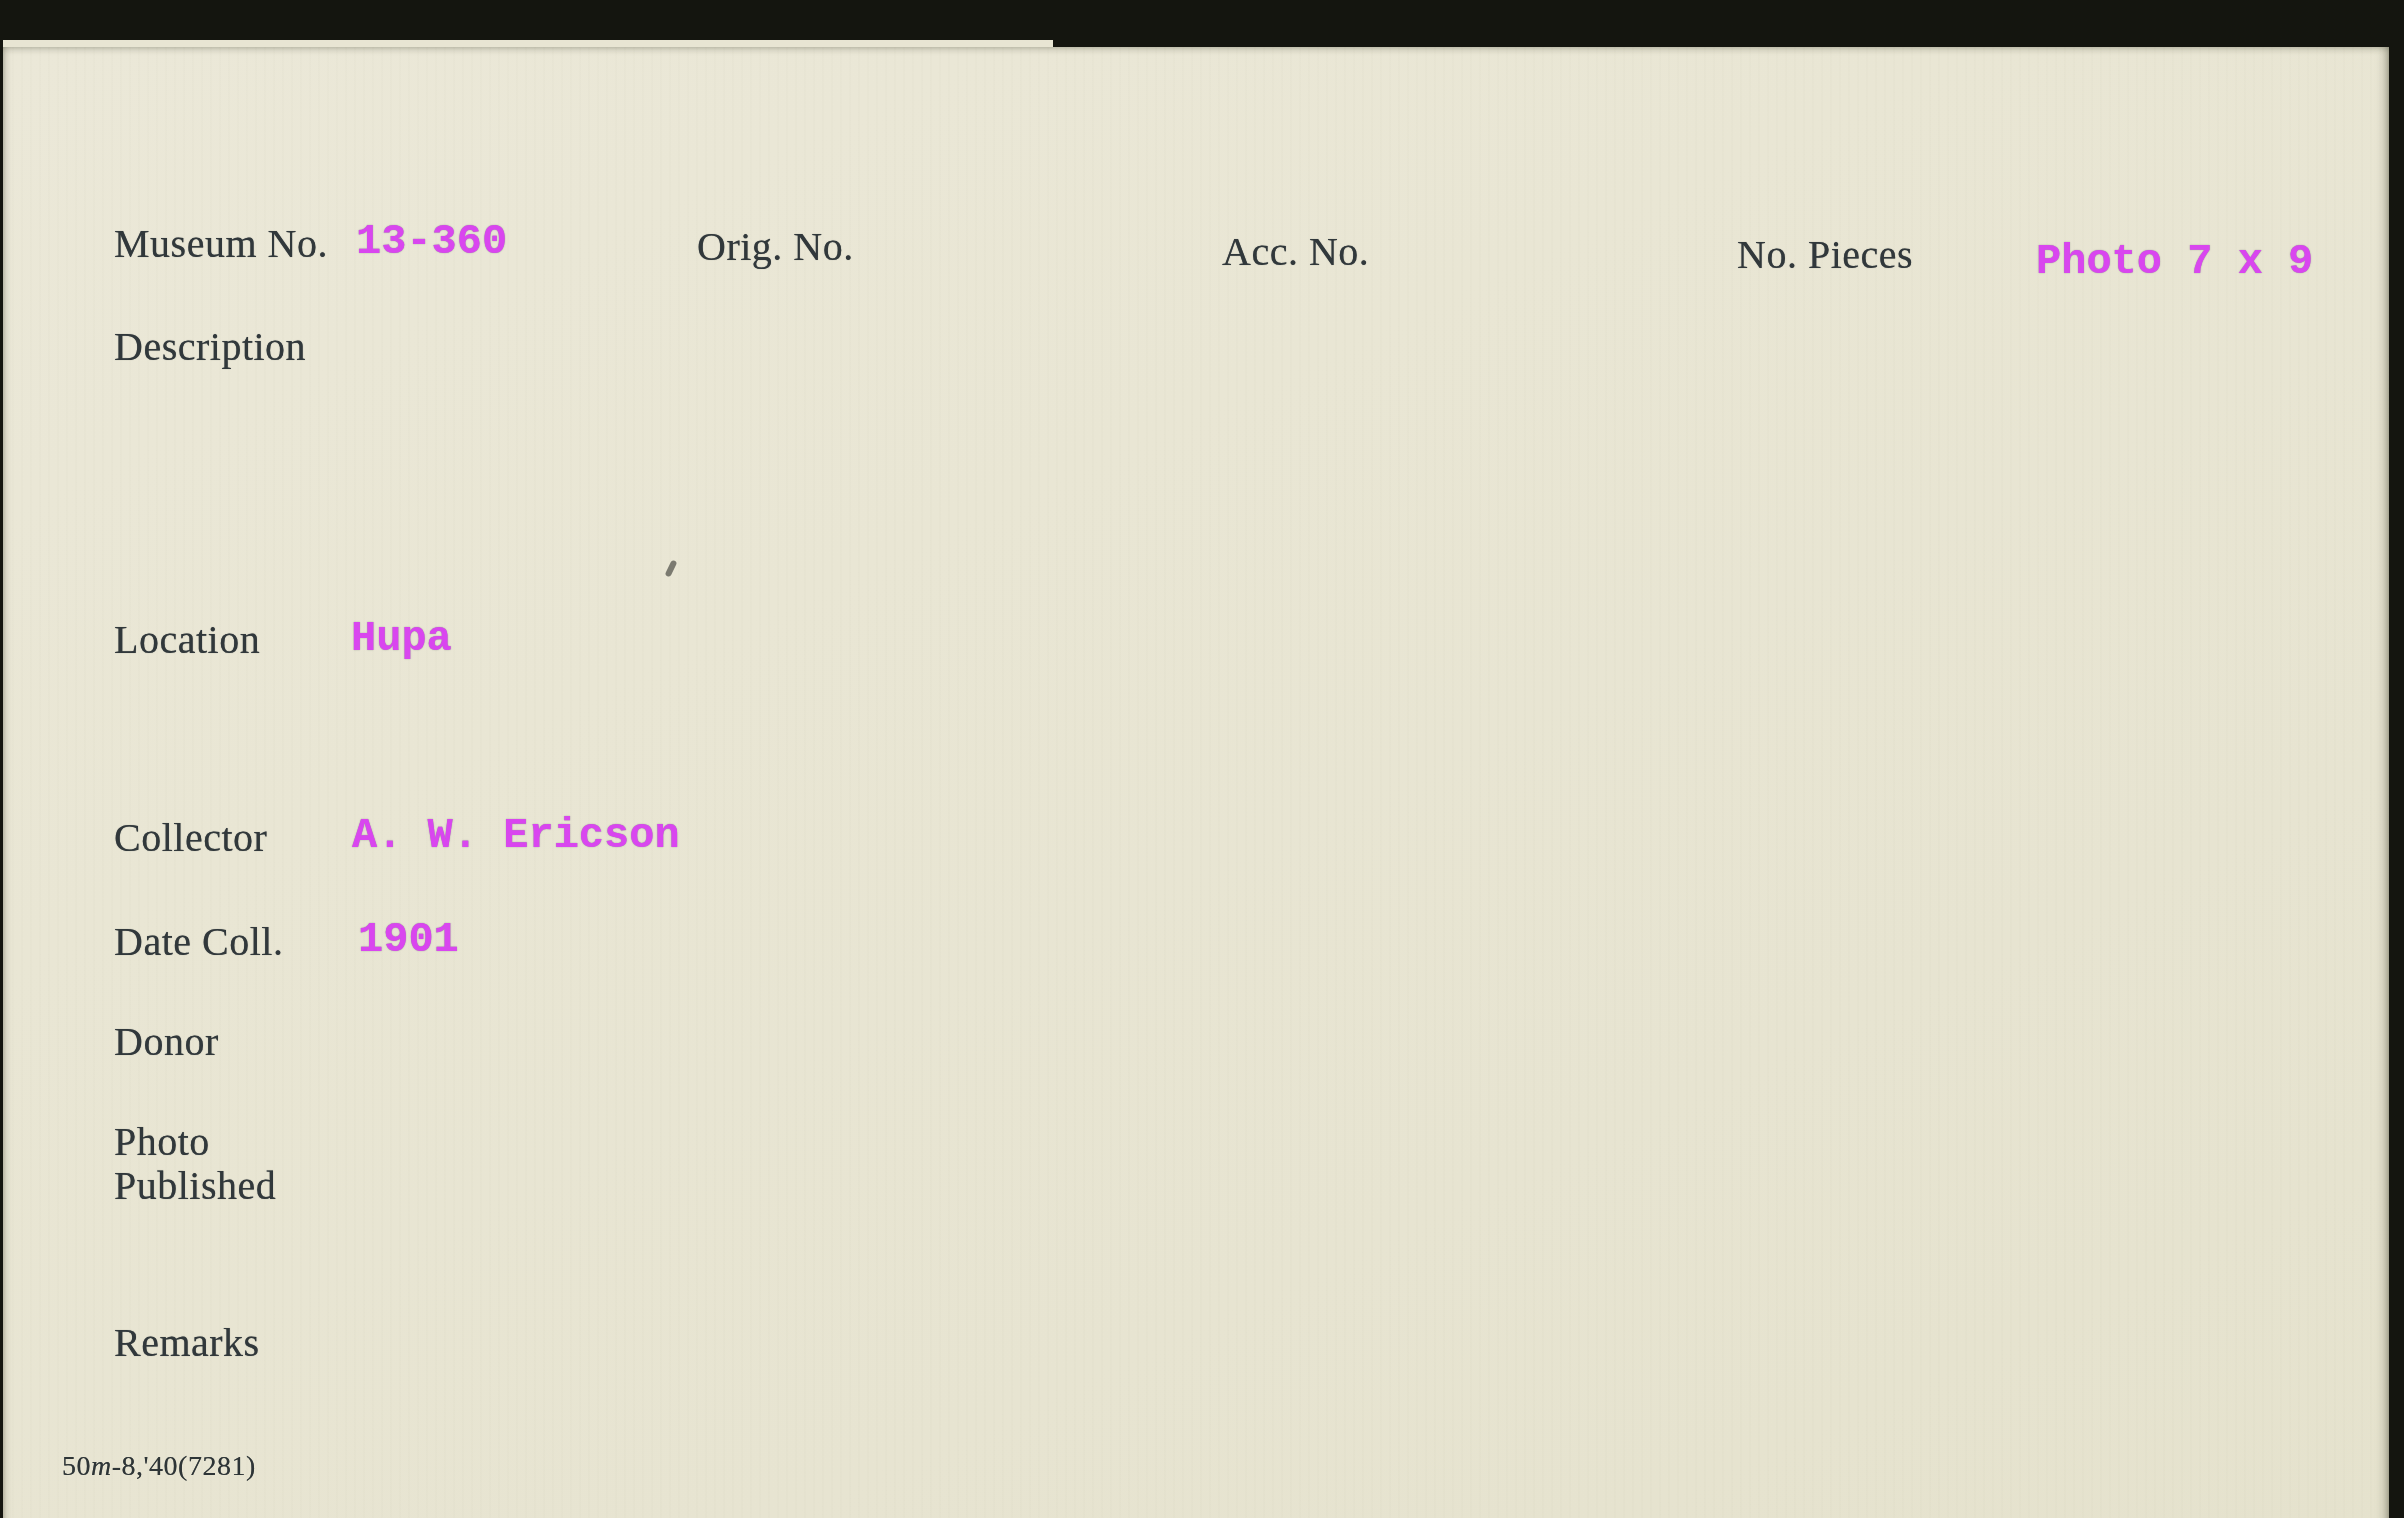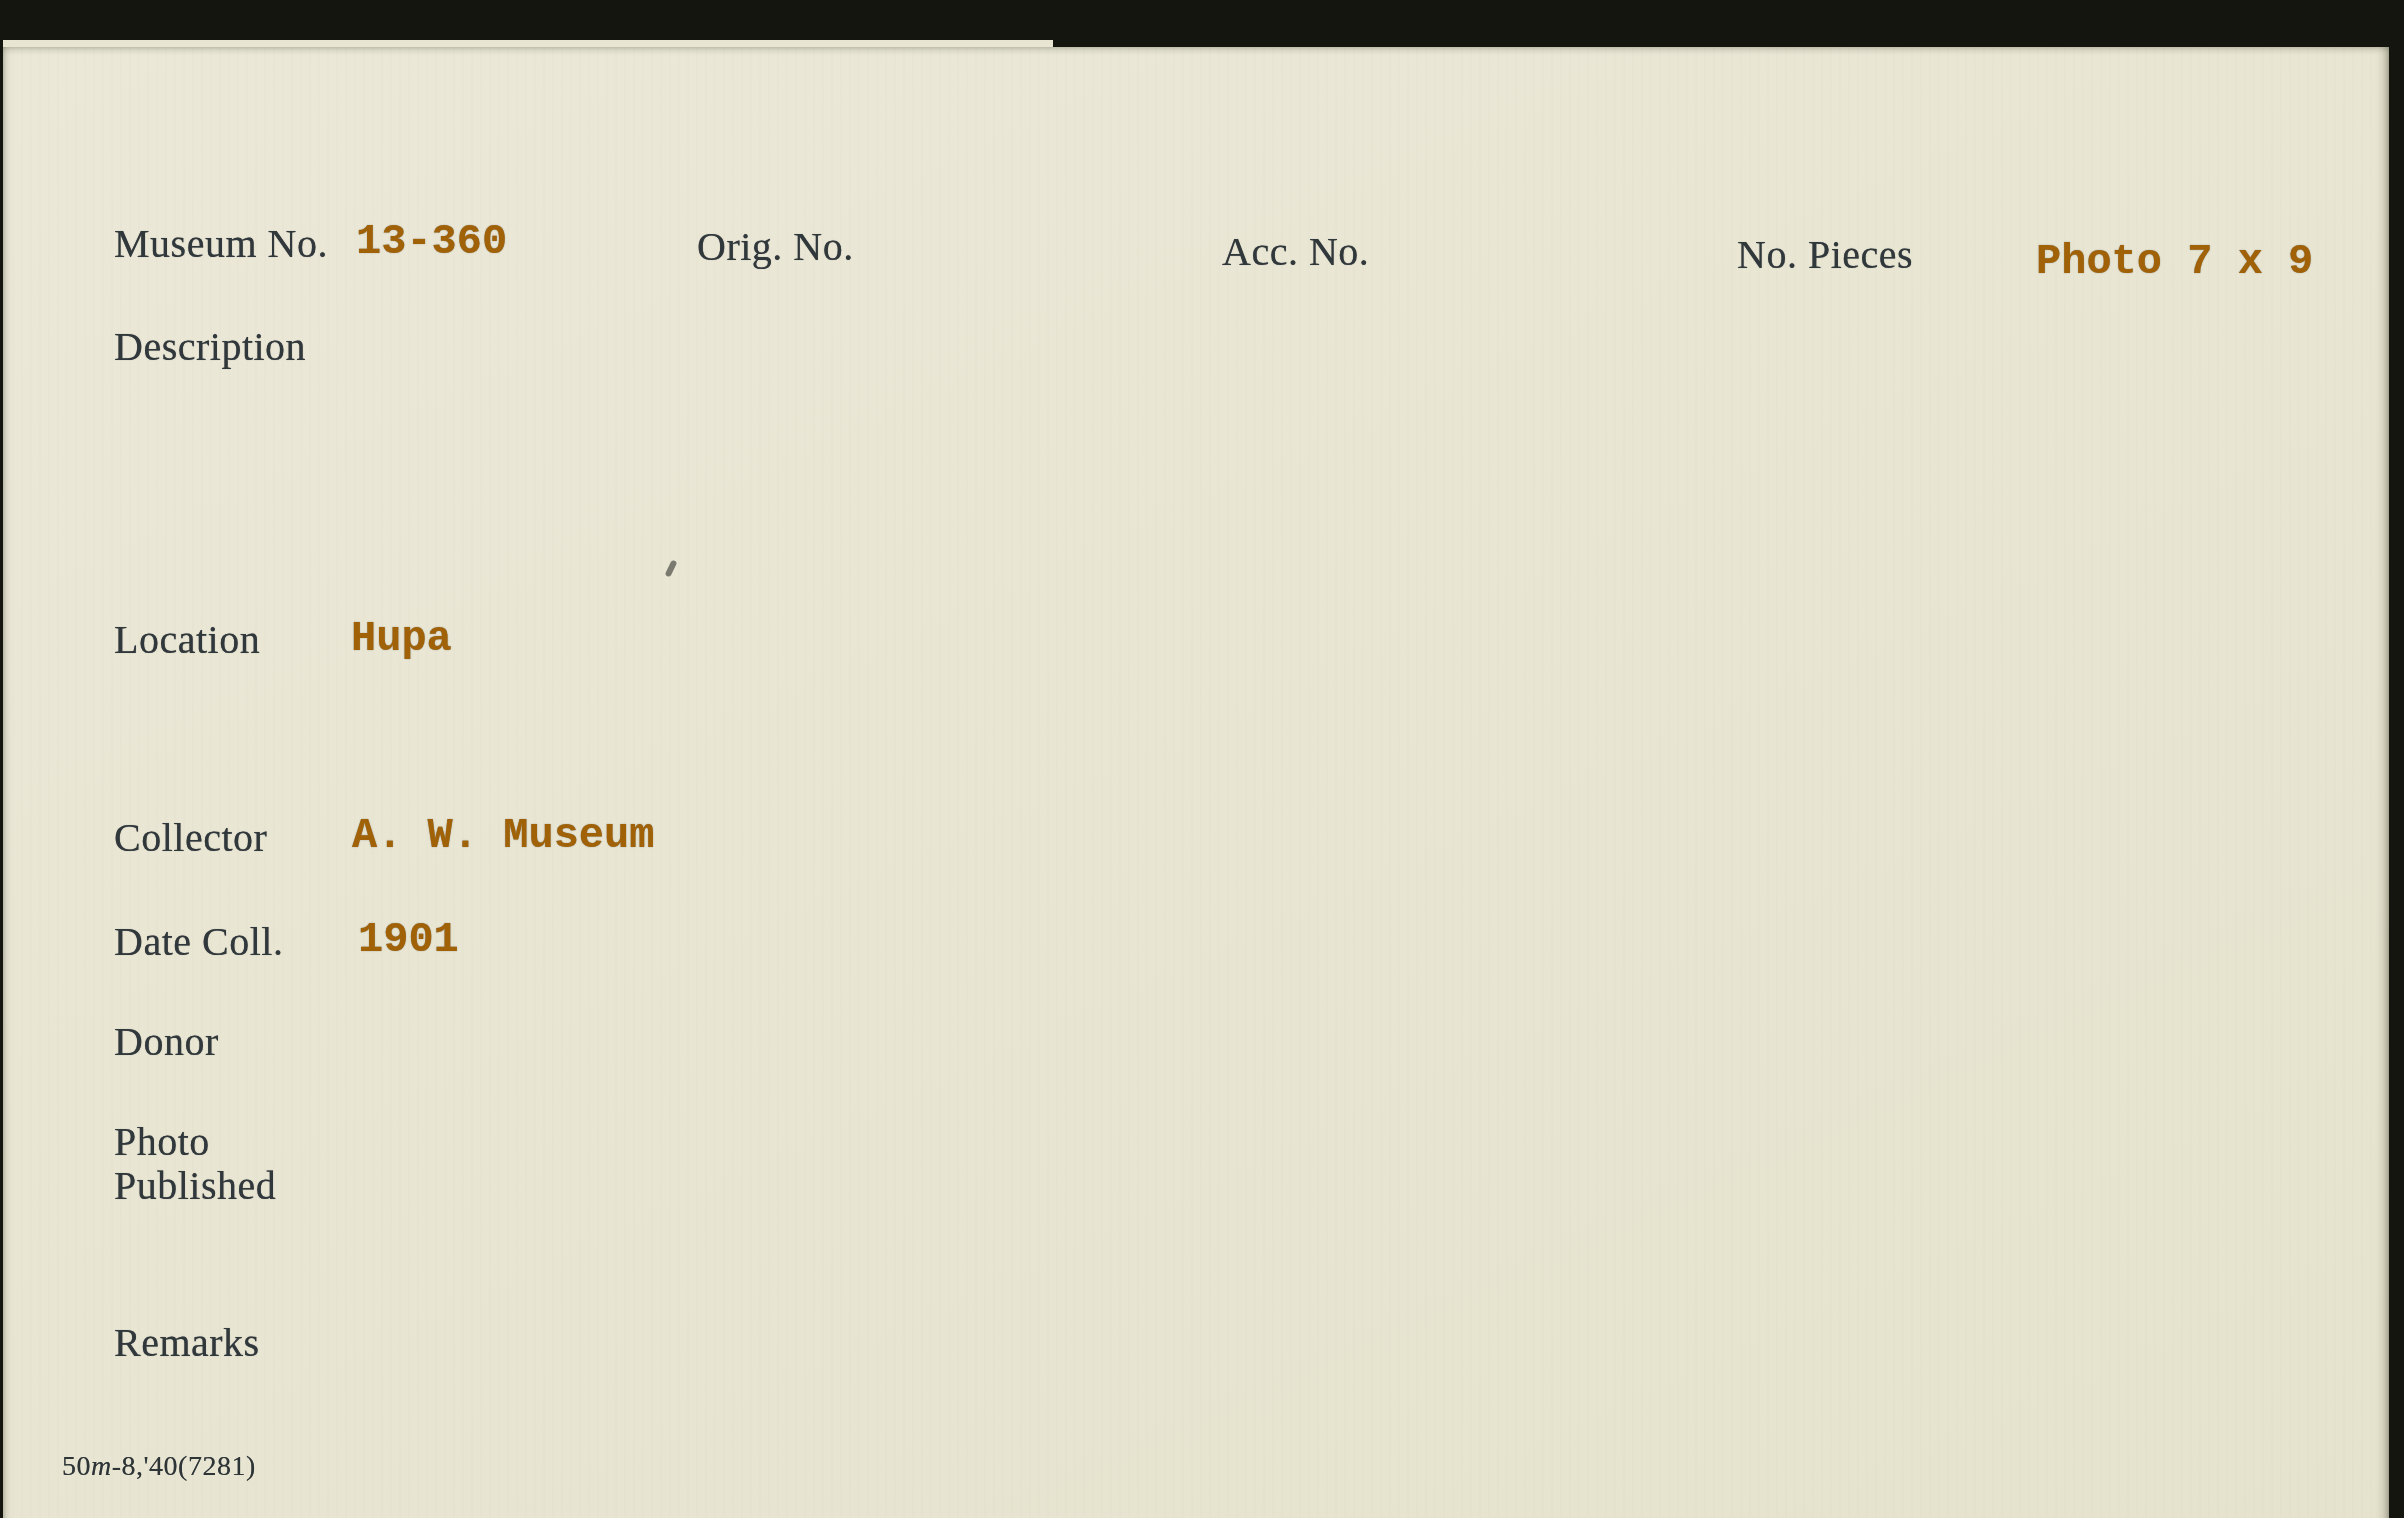--- a/index.html
+++ b/index.html
@@ -52,21 +52,21 @@
     font-family: "Liberation Serif", serif;
     font-size: 40px;
     color: #31383b;
     letter-spacing: 0.5px;
     text-shadow: 0 0 0.7px rgba(49,56,59,0.75);
   }
   .typed {
     font-family: "Liberation Mono", monospace;
     font-weight: bold;
     font-size: 42px;
-    color: #a16207;
+    color: #d946ef;
     text-shadow: 0 0 1.2px rgba(63,74,81,0.6);
   }
   .print-code {
     font-family: "Liberation Serif", serif;
     font-size: 28px;
     color: #2e3537;
     letter-spacing: 0.5px;
     text-shadow: 0 0 0.6px rgba(46,53,55,0.7);
   }
   .print-code .ital {
@@ -100,21 +100,21 @@
   <span class="txt typed" style="left:2036px; top:201px;">Photo 7 x 9</span>
 
   <span class="txt printed" style="left:114px; top:287px;">Description</span>
 
   <div class="stray-mark"></div>
 
   <span class="txt printed" style="left:114px; top:580px;">Location</span>
   <span class="txt typed" style="left:351px; top:578px;">Hupa</span>
 
   <span class="txt printed" style="left:114px; top:778px;">Collector</span>
-  <span class="txt typed" style="left:352px; top:775px;">A. W. Museum</span>
+  <span class="txt typed" style="left:352px; top:775px;">A. W. Ericson</span>
 
   <span class="txt printed" style="left:114px; top:882px;">Date Coll.</span>
   <span class="txt typed" style="left:358px; top:879px;">1901</span>
 
   <span class="txt printed" style="left:114px; top:982px;">Donor</span>
 
   <span class="txt printed" style="left:114px; top:1082px;">Photo</span>
   <span class="txt typed" style="left:352px; top:1079px;"></span>
 
   <span class="txt printed" style="left:114px; top:1126px;">Published</span>

